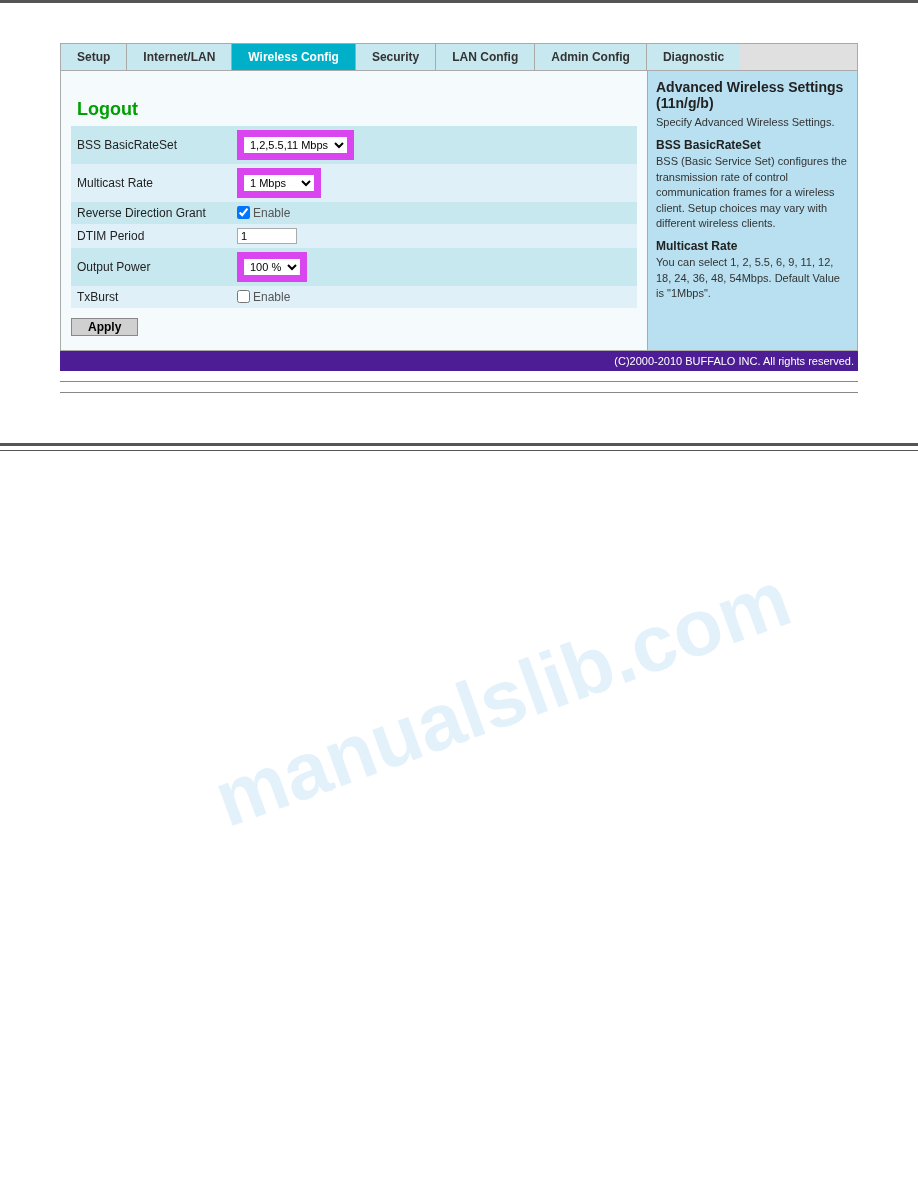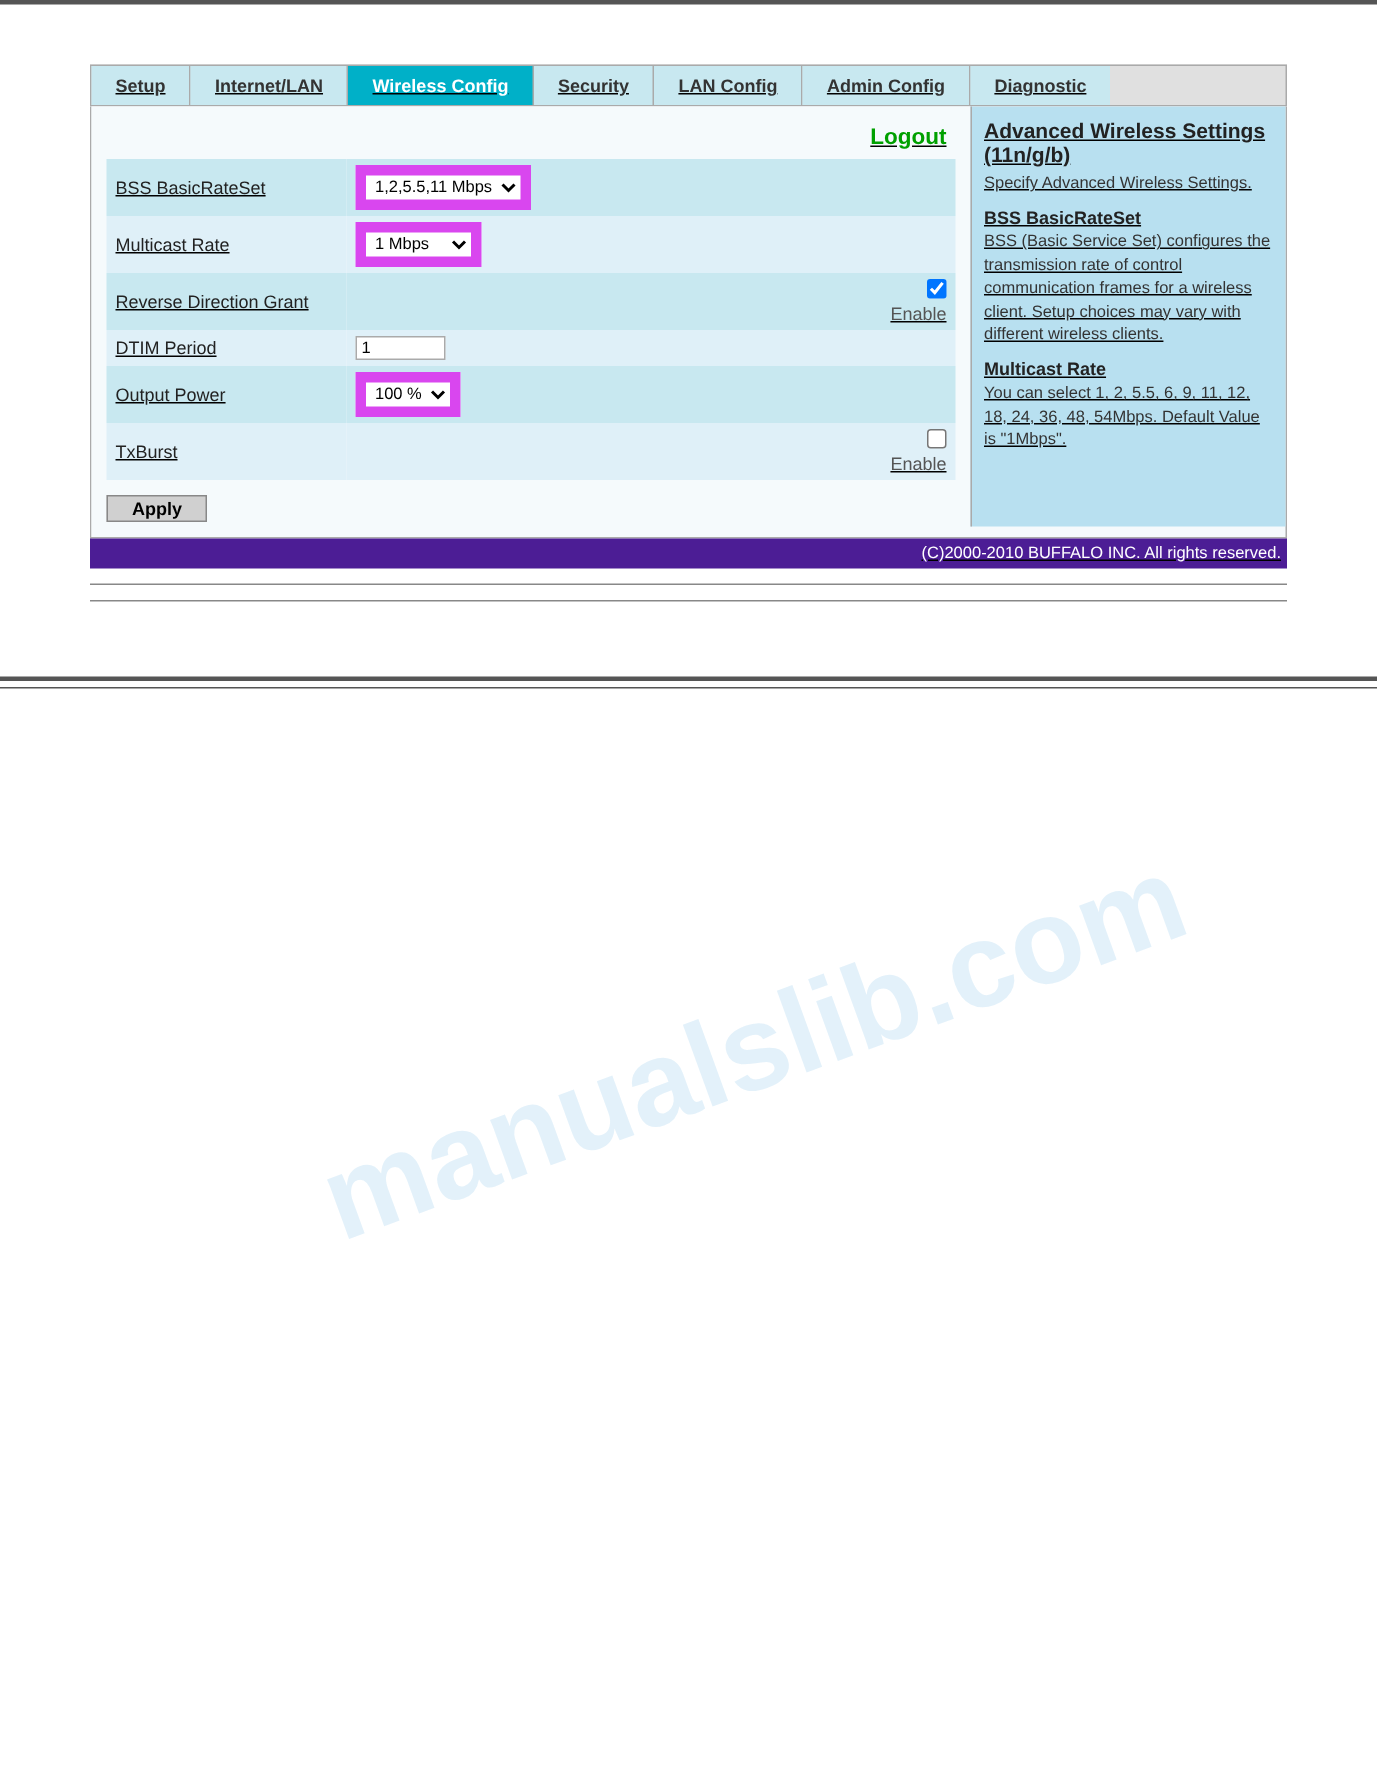--- a/index.html
+++ b/index.html
@@ -12,21 +12,20 @@
     }
 
     .top-border {
       height: 3px;
       background: #555;
       margin: 0;
     }
 
     .page-wrapper {
       padding: 40px 60px 20px 60px;
-      text-decoration: underline;
     }
 
     
     .main-nav {
       display: flex;
       background: #e0e0e0;
       border: 1px solid #aaa;
     }
     .main-nav .nav-tab {
       padding: 6px 16px;
@@ -76,26 +75,26 @@
     }
 
     
     .form-area {
       flex: 1;
       padding: 10px;
       background: #f5fafc;
     }
 
     .logout-row {
-      text-align: right;
       padding: 2px 6px;
       color: #00a000;
       font-weight: bold;
-      font-size: 15px;
+      font-size: 18px;
       cursor: pointer;
+      margin-top: 16px;
     }
 
     .settings-table {
       width: 100%;
       border-collapse: collapse;
       margin-top: 4px;
     }
     .settings-table tr td {
       padding: 4px 6px;
       border: none;
@@ -125,25 +124,24 @@
 
     input[type="text"].form-input {
       width: 60px;
       font-size: 11px;
       padding: 1px 3px;
       border: 1px solid #aaa;
     }
 
     .checkbox-label {
       display: flex;
-      align-items: flex-end;
+      align-items: flex-start;
       gap: 3px;
       font-size: 12px;
       color: #555;
-      flex-direction: column;
     }
 
     .apply-btn {
       margin-top: 10px;
       padding: 1px 16px;
       background: #d0d0d0;
       border: 1px solid #888;
       cursor: pointer;
       font-size: 12px;
       font-weight: bold;

